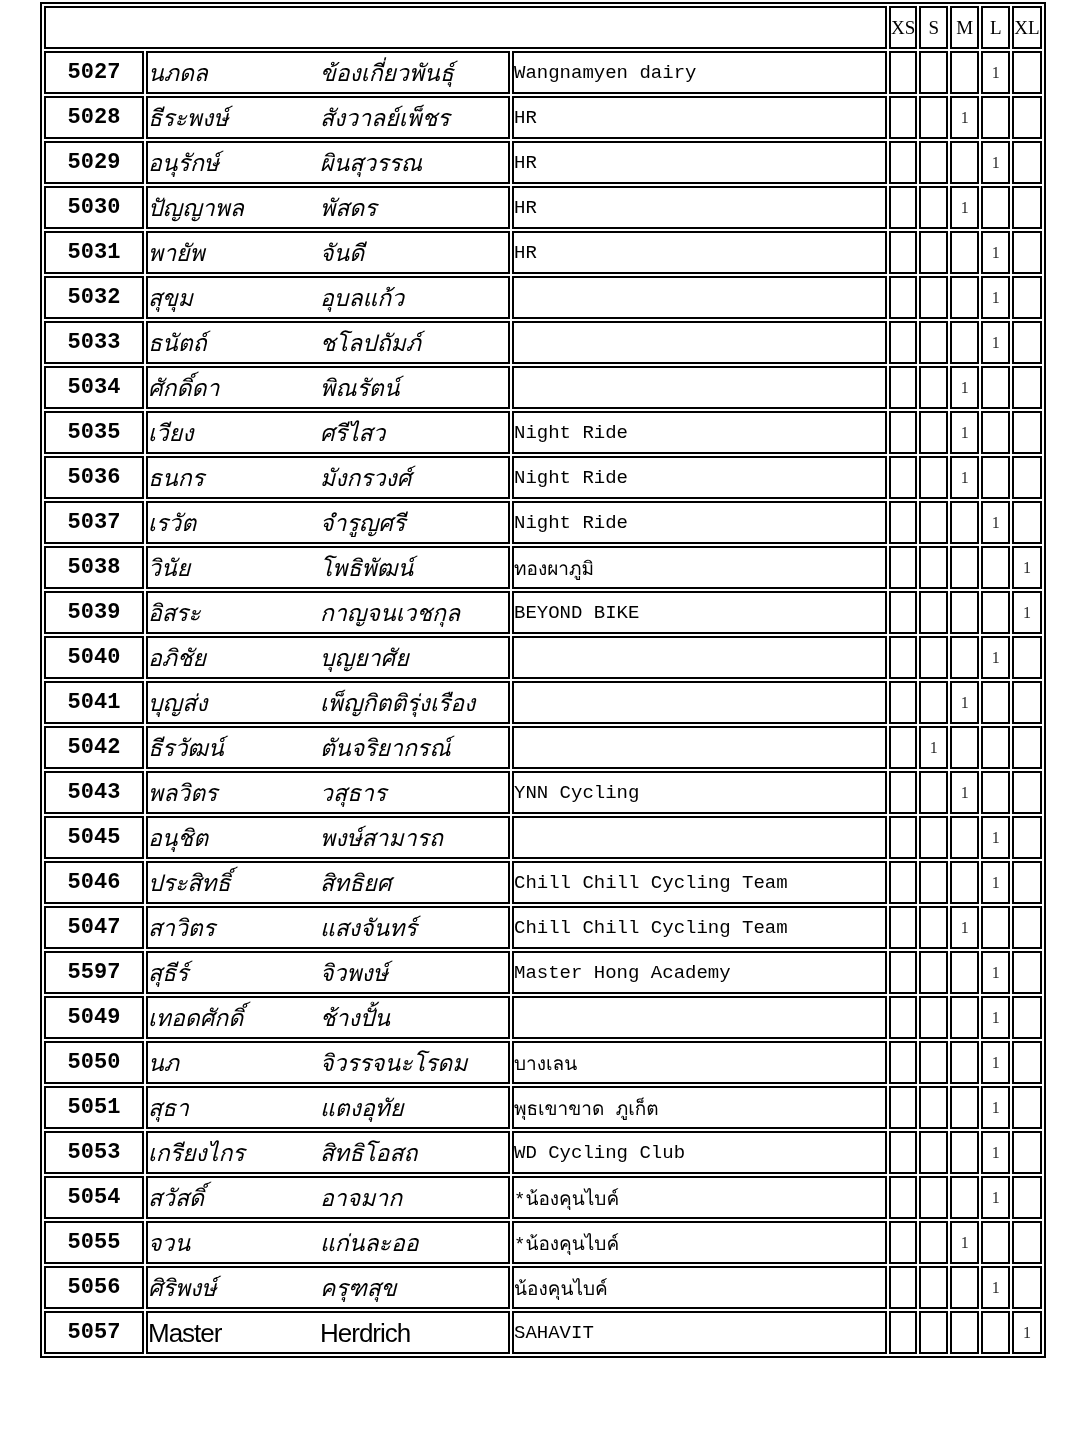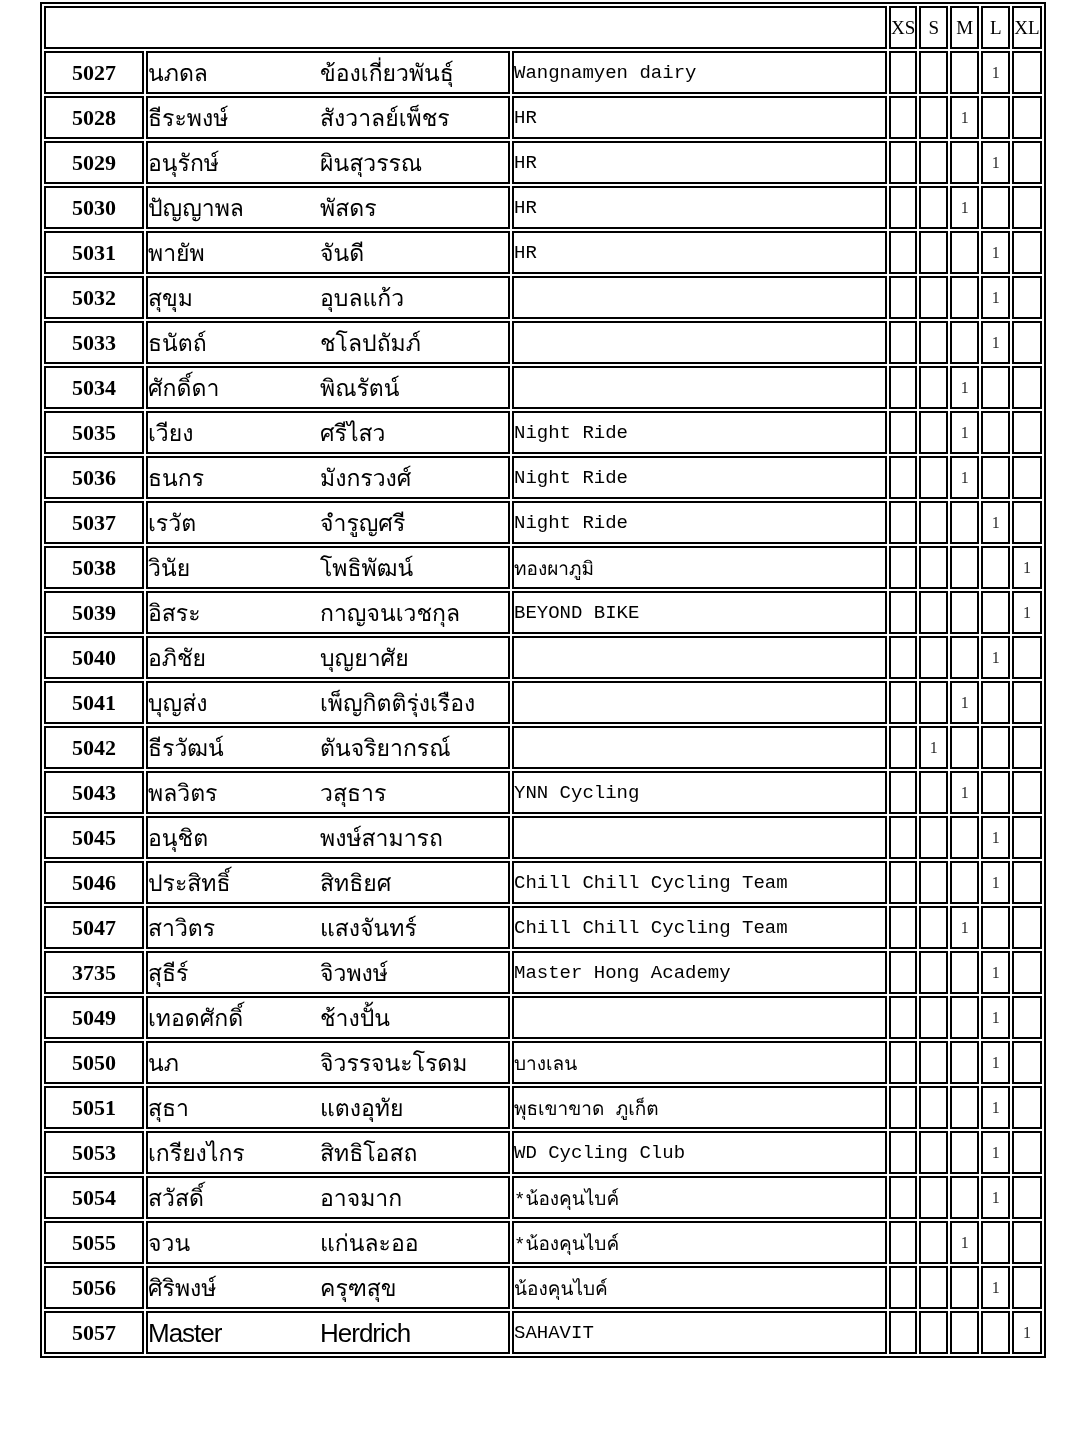--- a/index.html
+++ b/index.html
@@ -26,29 +26,30 @@
     height: 39px;
     vertical-align: middle;
     background: #ffffff;
     overflow: hidden;
     padding: 0;
   }
   td.cell-id {
     width: 96px;
     background: #c9c0d8;
     text-align: center;
-    font-family: Liberation Serif, serif;
+    font-family: Liberation Mono, monospace;
     font-weight: bold;
     font-size: 22px;
     color: #000000;
   }
   td.cell-name {
     width: 360px;
     padding-left: 7px;
     font-family: "Liberation Serif", serif;
+    font-style: italic;
     font-size: 23px;
     white-space: nowrap;
     color: #000000;
   }
   td.cell-name .first-name {
     display: inline-block;
     width: 172px;
     overflow: hidden;
     vertical-align: middle;
   }
@@ -298,21 +299,21 @@
           <td class="cell-id">5047</td>
           <td class="cell-name"><span class="first-name">สาวิตร</span><span class="last-name">แสงจันทร์</span></td>
           <td class="cell-team">Chill Chill Cycling Team</td>
           <td class="cell-size col-0"></td>
           <td class="cell-size col-1"></td>
           <td class="cell-size col-2">1</td>
           <td class="cell-size col-3"></td>
           <td class="cell-size col-4"></td>
         </tr>
         <tr>
-          <td class="cell-id">3735</td>
+          <td class="cell-id">5597</td>
           <td class="cell-name"><span class="first-name">สุธีร์</span><span class="last-name">จิวพงษ์</span></td>
           <td class="cell-team">Master Hong Academy</td>
           <td class="cell-size col-0"></td>
           <td class="cell-size col-1"></td>
           <td class="cell-size col-2"></td>
           <td class="cell-size col-3">1</td>
           <td class="cell-size col-4"></td>
         </tr>
         <tr>
           <td class="cell-id">5049</td>

